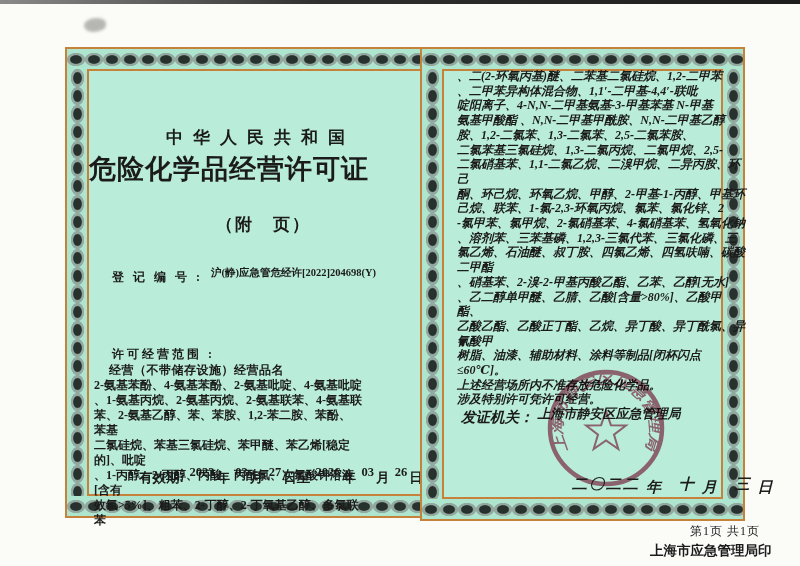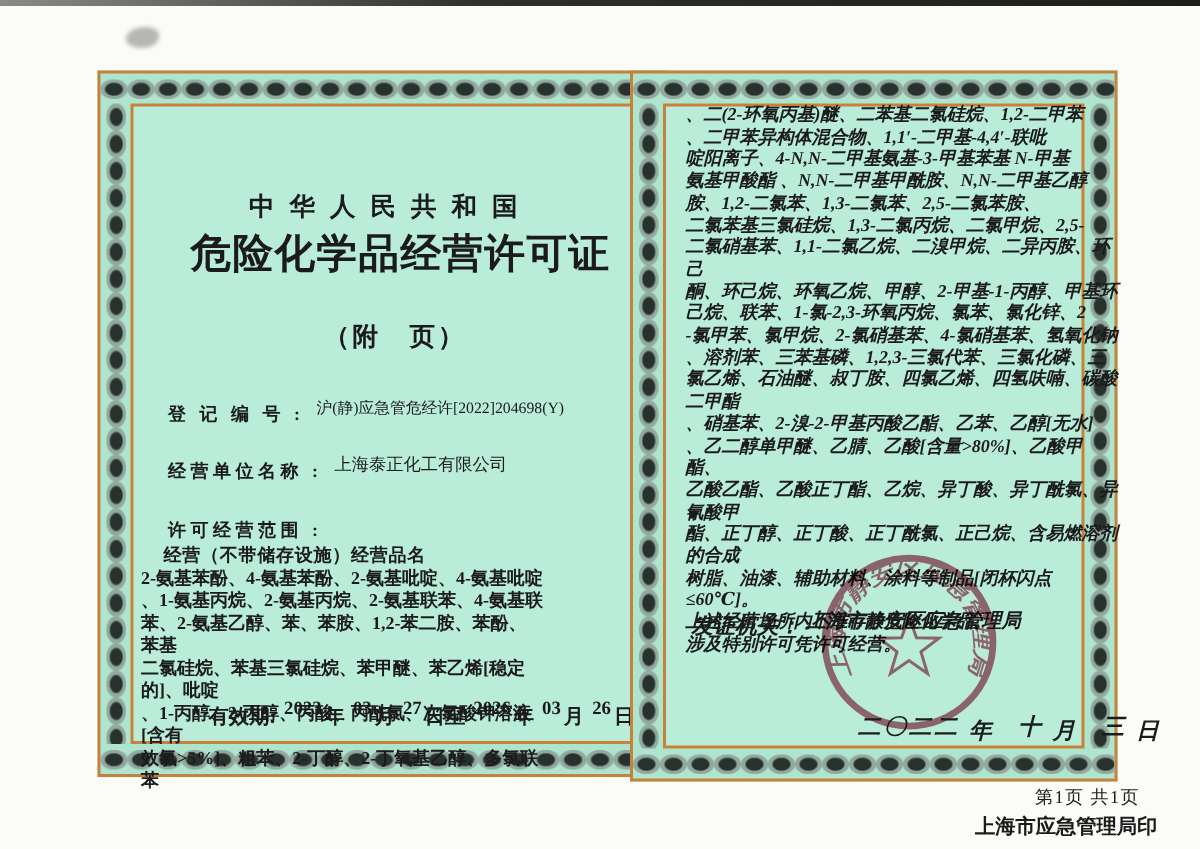--- a/index.html
+++ b/index.html
@@ -47,30 +47,30 @@
     border:2px solid #c6813b;
     background:#b9ecd9;
   }
 
   
   .country {
     position:absolute; left:0; right:0; top:55px; text-align:center;
     font-size:17px; font-weight:bold; letter-spacing:10px; text-indent:10px;
   }
   .main-title {
-    position:absolute; left:0; right:0; top:80px; text-align:center;
-    font-size:27px; font-weight:bold; letter-spacing:1px;margin-left:23px;
+    position:absolute; left:0; right:0; top:80px; text-align:left;
+    font-size:27px; font-weight:bold; letter-spacing:1px;
   }
   .subtitle {
     position:absolute; left:0; right:0; top:142px; text-align:center;
     font-size:17px; font-weight:bold; letter-spacing:2px;padding-left:16px;
   }
   .field { position:absolute; left:23px; white-space:nowrap; }
   .field-label { font-size:12px; font-weight:bold; letter-spacing:3px; }
-  .field-value { font-size:10.5px; font-weight:normal; position:relative; top:-5px; margin-left:4px; letter-spacing:0; }
+  .field-value { font-size:10.5px; font-weight:bold; position:relative; top:-5px; margin-left:4px; letter-spacing:0; }
   .field-reg  { top:196px; }
   .field-comp { top:234px; }
   .field-scope{ top:273px; }
   .field-comp .field-value { font-size:11.5px; }
   .scope-heading {
     position:absolute; left:20px; top:291px;
     font-size:12px; font-weight:bold; letter-spacing:.5px;
   }
   .scope-list-left {
     position:absolute; left:5px; top:307px; width:268px;
@@ -125,24 +125,20 @@
 
     <div class="country">中华人民共和国</div>
     <div class="main-title">危险化学品经营许可证</div>
     <div class="subtitle">（附　页）</div>
 
     <div class="field field-reg">
       <span class="field-label">登 记 编 号 :</span>
       <span class="field-value">沪(静)应急管危经许[2022]204698(Y)</span>
     </div>
 
-    <div class="field field-comp">
-      <span class="field-label">经营单位名称 :</span>
-      <span class="field-value">上海泰正化工有限公司</span>
-    </div>
 
     <div class="field field-scope">
       <span class="field-label">许可经营范围 :</span>
     </div>
 
     <div class="scope-heading">经营（不带储存设施）经营品名</div>
     <div class="scope-list-left">
         <div>2-氨基苯酚、4-氨基苯酚、2-氨基吡啶、4-氨基吡啶</div>
         <div>、1-氨基丙烷、2-氨基丙烷、2-氨基联苯、4-氨基联</div>
         <div>苯、2-氨基乙醇、苯、苯胺、1,2-苯二胺、苯酚、苯基</div>
@@ -180,21 +176,20 @@
         <div>二氯苯基三氯硅烷、1,3-二氯丙烷、二氯甲烷、2,5-</div>
         <div>二氯硝基苯、1,1-二氯乙烷、二溴甲烷、二异丙胺、环己</div>
         <div>酮、环己烷、环氧乙烷、甲醇、2-甲基-1-丙醇、甲基环</div>
         <div>己烷、联苯、1-氯-2,3-环氧丙烷、氯苯、氯化锌、2</div>
         <div>-氯甲苯、氯甲烷、2-氯硝基苯、4-氯硝基苯、氢氧化钠</div>
         <div>、溶剂苯、三苯基磷、1,2,3-三氯代苯、三氯化磷、三</div>
         <div>氯乙烯、石油醚、叔丁胺、四氯乙烯、四氢呋喃、碳酸二甲酯</div>
         <div>、硝基苯、2-溴-2-甲基丙酸乙酯、乙苯、乙醇[无水]</div>
         <div>、乙二醇单甲醚、乙腈、乙酸[含量&gt;80%]、乙酸甲酯、</div>
         <div>乙酸乙酯、乙酸正丁酯、乙烷、异丁酸、异丁酰氯、异氰酸甲</div>
-        <div>酯、正丁醇、正丁酸、正丁酰氯、正己烷、含易燃溶剂的合成</div>
         <div>树脂、油漆、辅助材料、涂料等制品[闭杯闪点≤60℃]。</div>
         <div>上述经营场所内不准存放危险化学品。</div>
         <div>涉及特别许可凭许可经营。</div>
       </div>
 
     <div class="issuer">
       <span class="issuer-label">发证机关：</span>
       <span class="issuer-value">上海市静安区应急管理局</span>
     </div>
 

